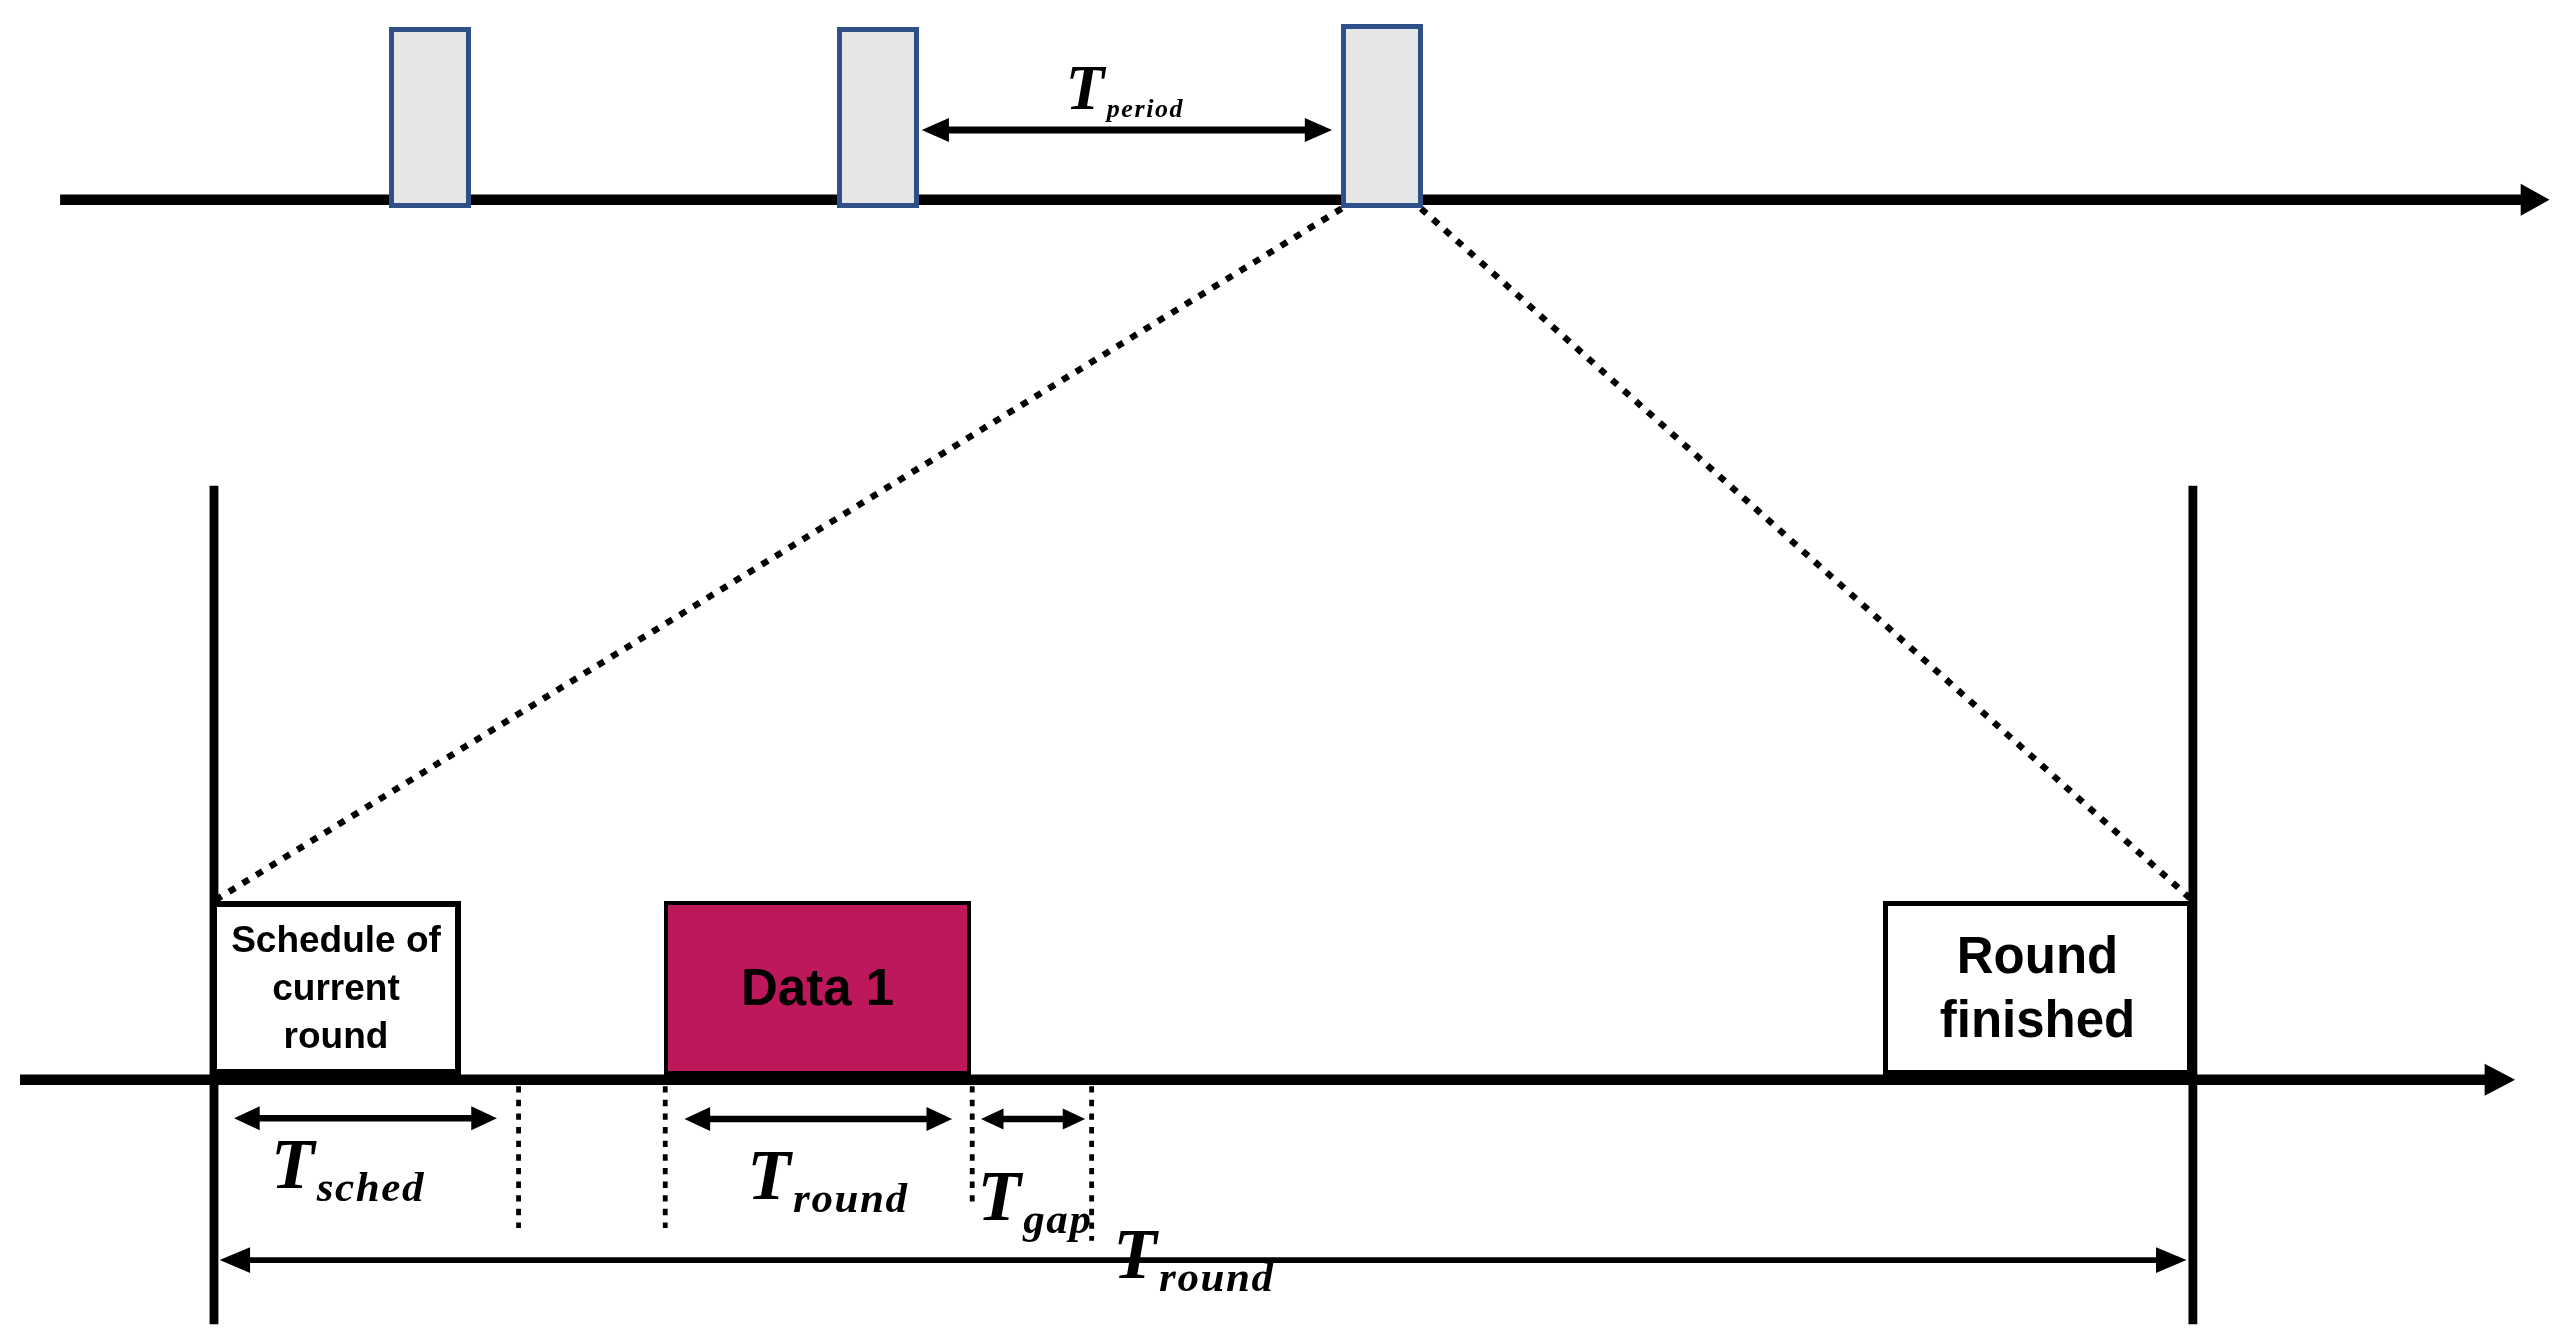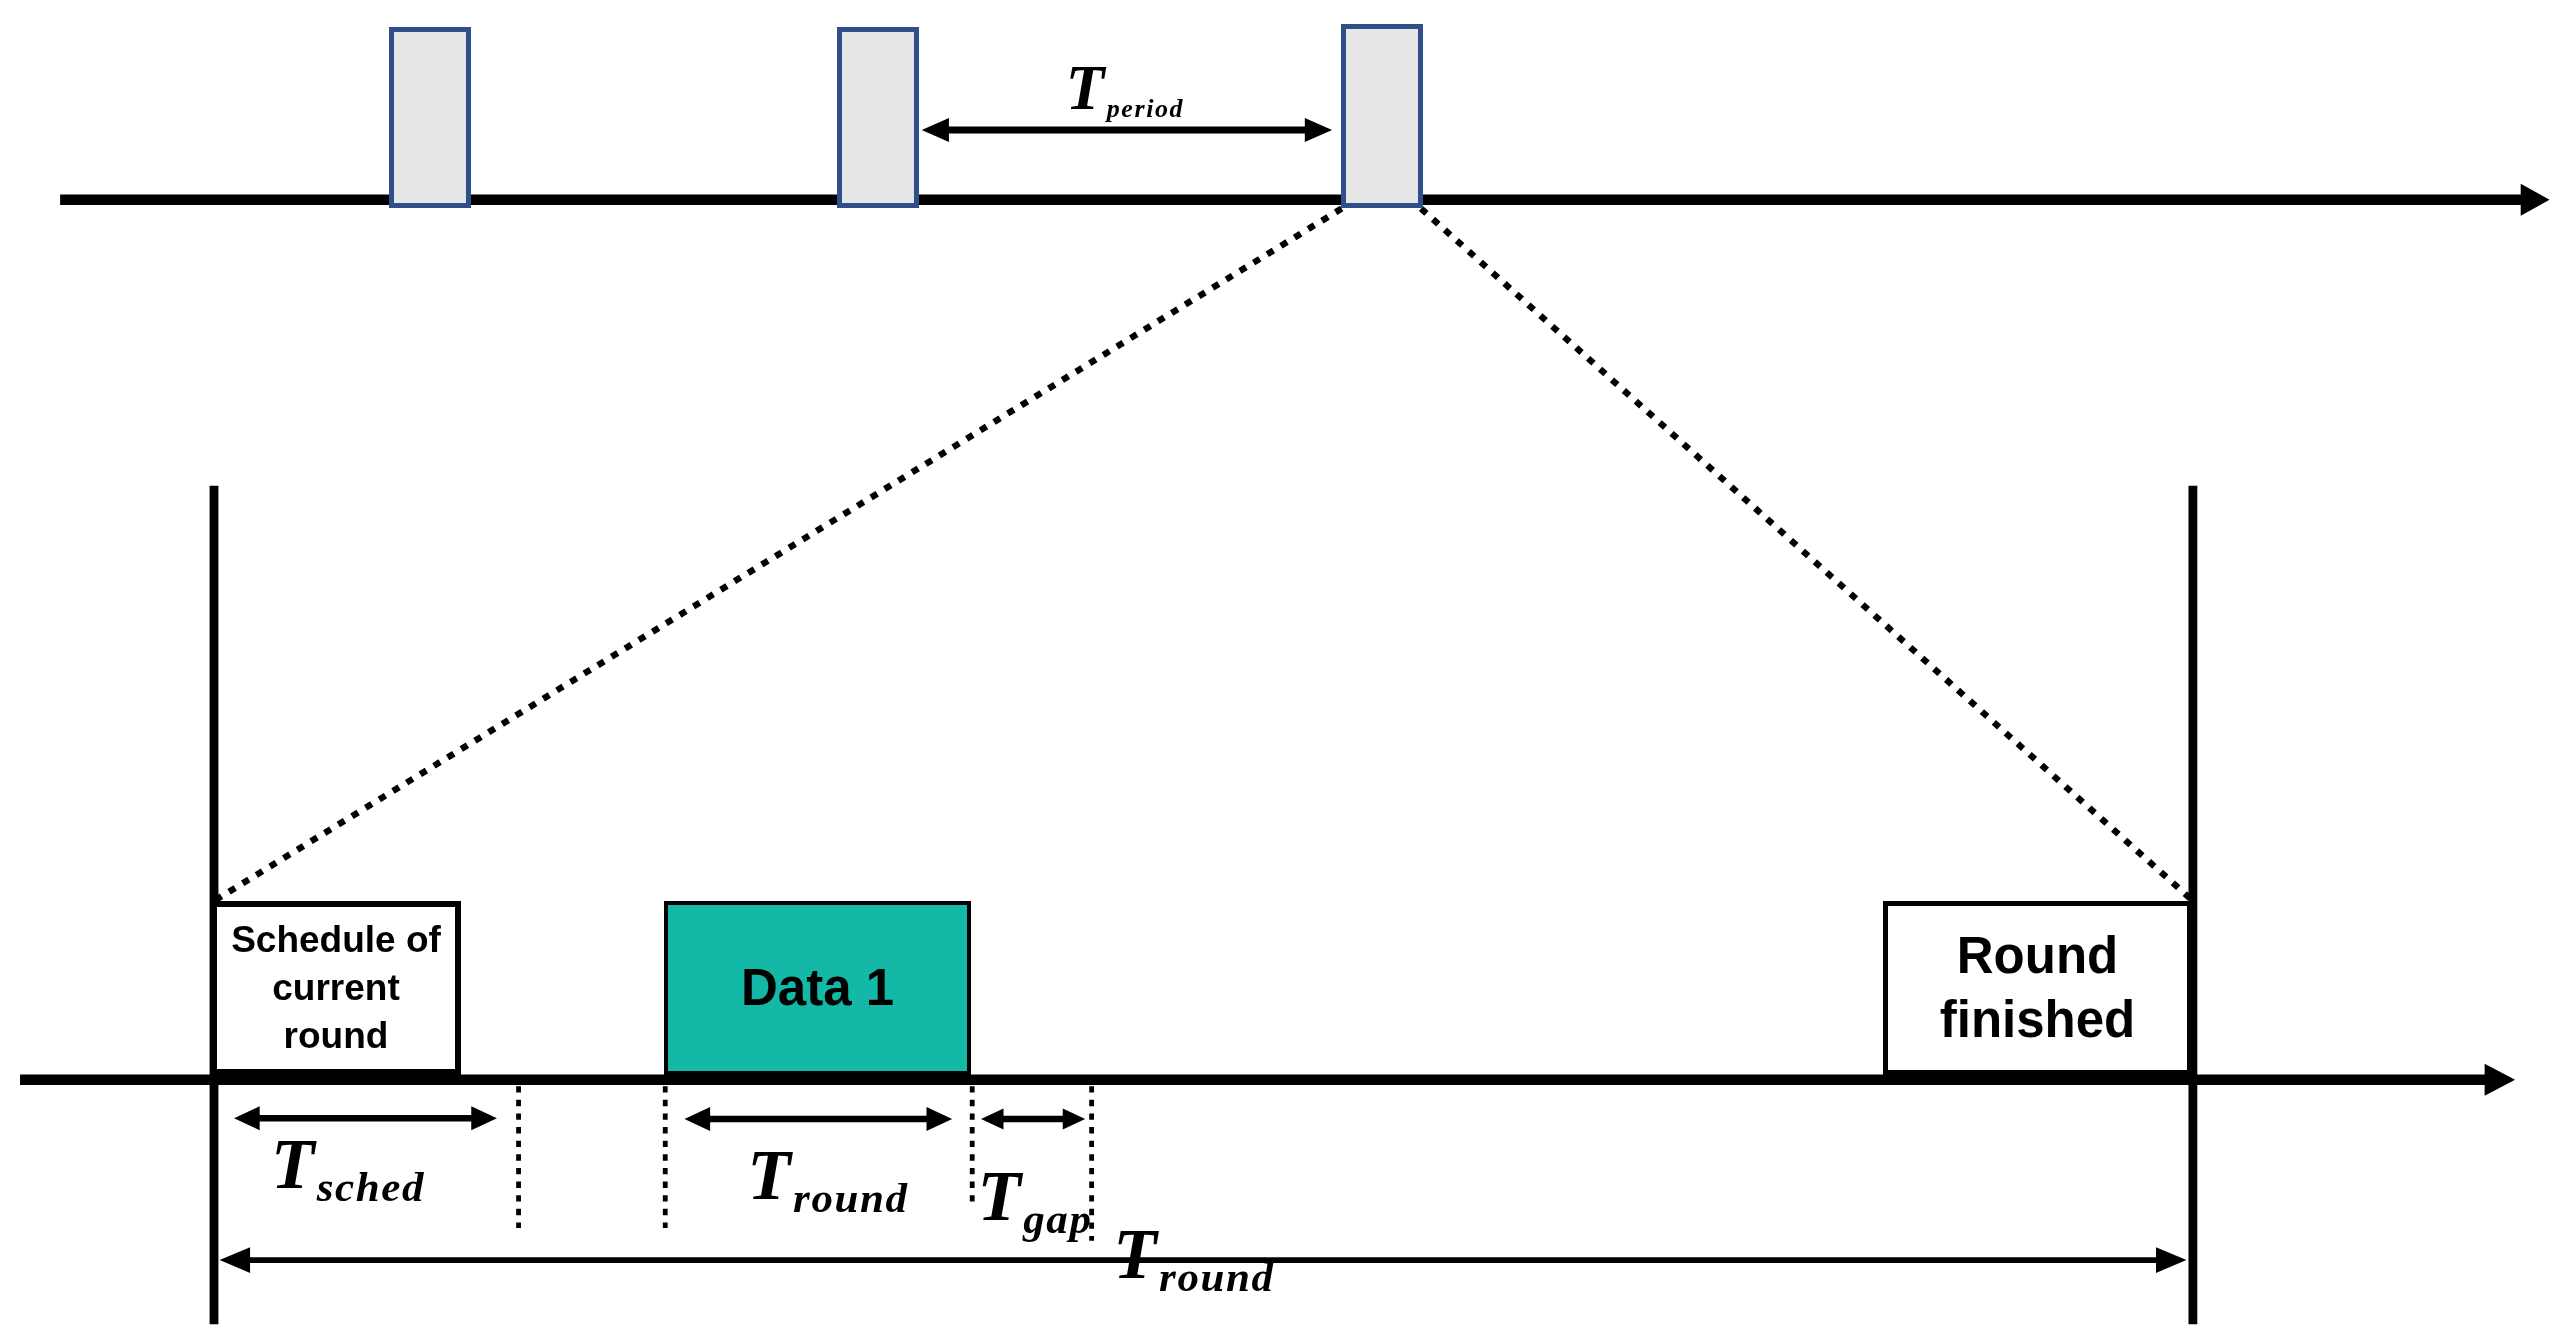--- a/index.html
+++ b/index.html
@@ -38,21 +38,21 @@
     height: 174px;
     border: 5.6px solid #000;
     background: #ffffff;
     display: flex;
     flex-direction: column;
     align-items: center;
     justify-content: center;
     text-align: center;
     font-weight: 700;
   }
-  .box.gray { background: #14b8a6; border-width: 4.8px; }
+  .box.gray { background: #be185d; border-width: 4.8px; }
   .sched-line { font-size: 37px; line-height: 48px; }
   .data-label { font-size: 51px; line-height: 56px; }
   .rf-line { font-size: 51px; line-height: 64px; }
   
   .title {
     position: absolute;
     left: 1867px;
     top: 50px;
     width: 617px;
     text-align: center;

